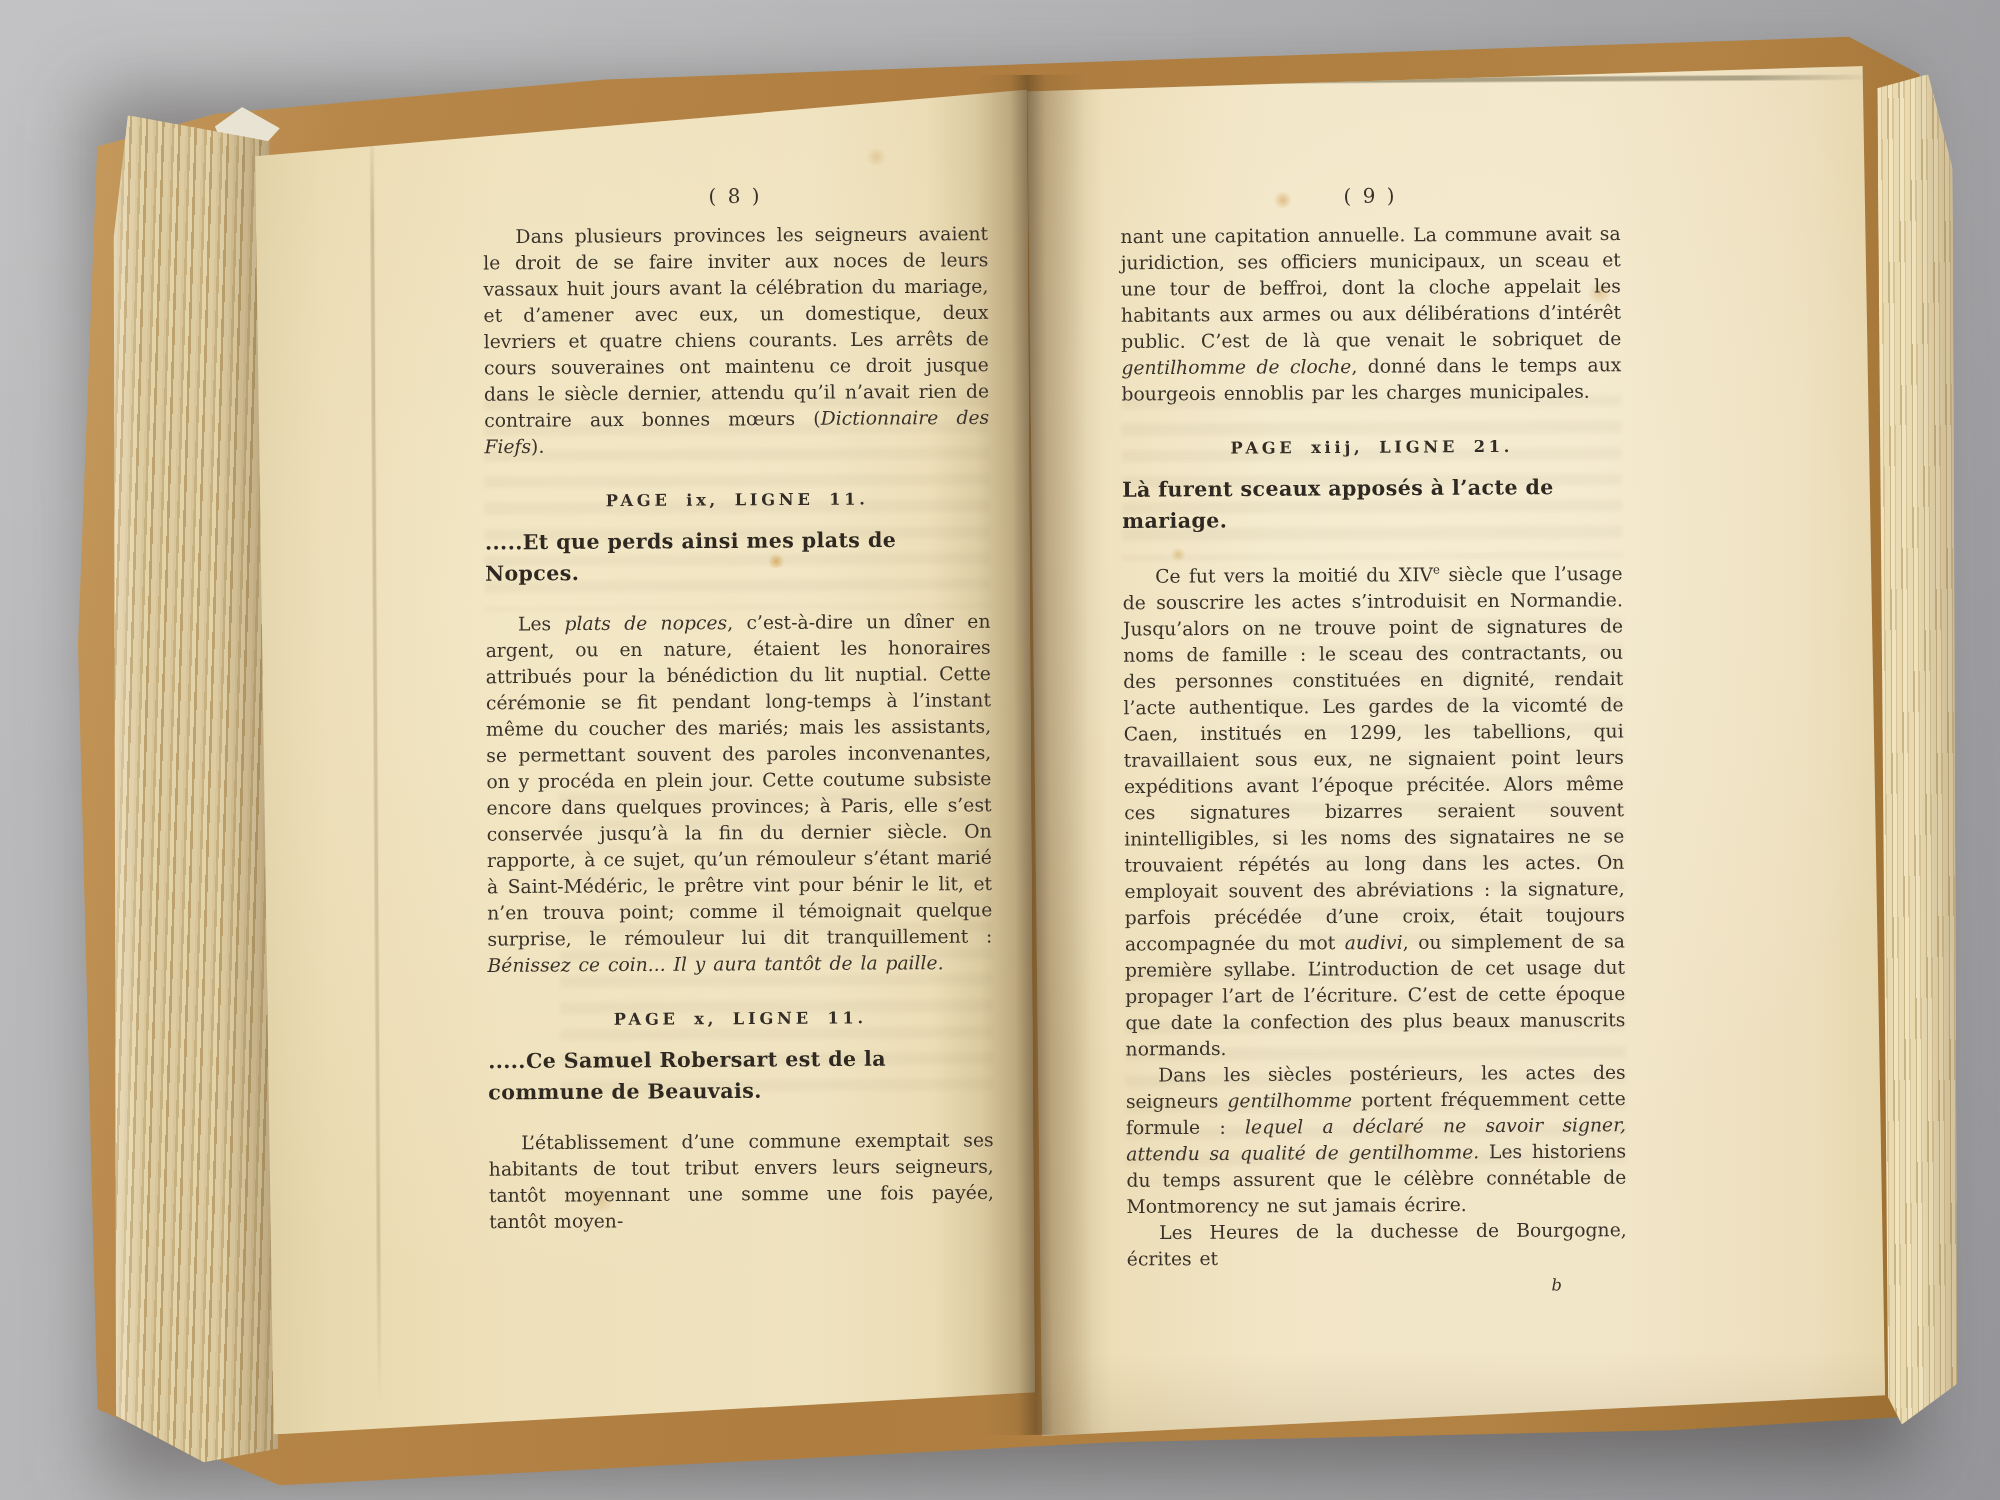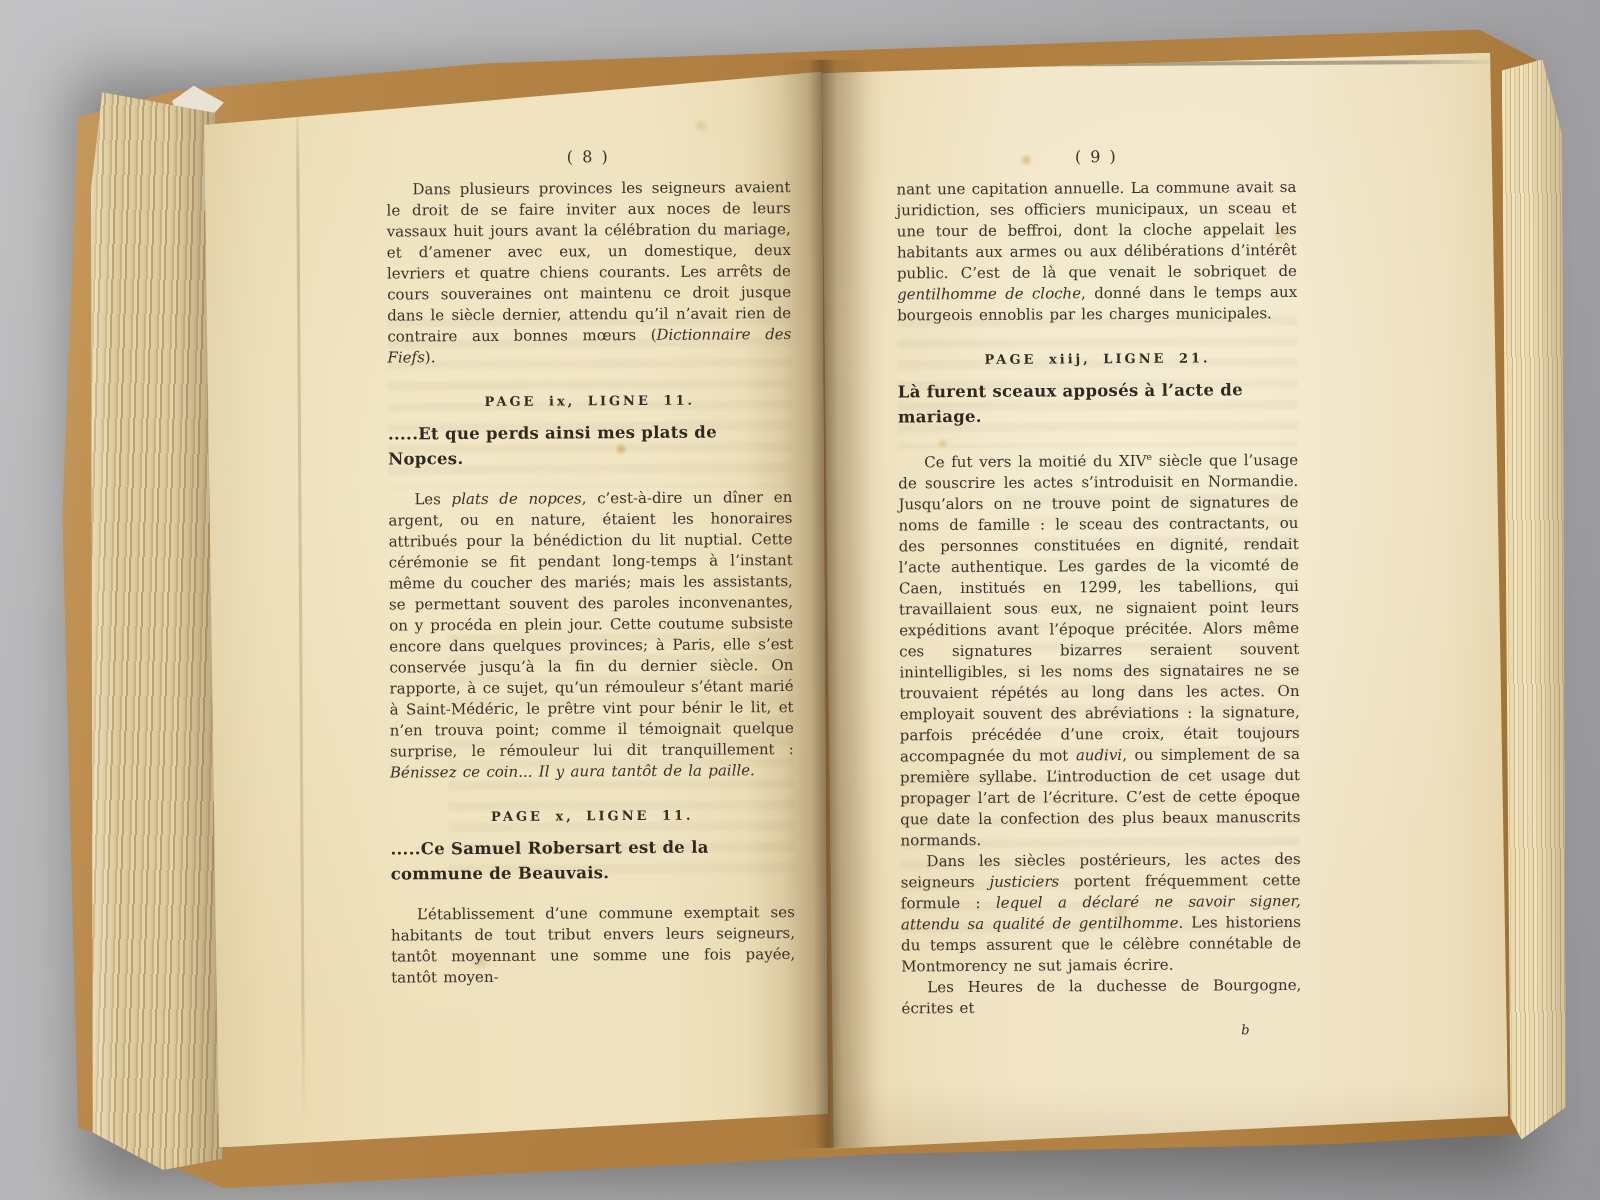--- a/index.html
+++ b/index.html
@@ -138,20 +138,20 @@
     <div class="fox" style="left:446px;top:172px;width:22px;height:17px;background:radial-gradient(circle,rgba(190,140,60,.35),rgba(0,0,0,0) 70%);"></div>
     <div class="fox" style="left:282px;top:848px;width:24px;height:18px;background:radial-gradient(circle,rgba(190,145,70,.28),rgba(0,0,0,0) 70%);"></div>
     <div class="fox" style="left:112px;top:382px;width:13px;height:11px;background:radial-gradient(circle,rgba(200,150,60,.40),rgba(0,0,0,0) 70%);"></div>
 
     <div class="text-block text-right">
       <div class="page-num">( 9 )</div>
       <p class="noindent"><span>nant une capitation annuelle. La commune avait sa juridiction, ses officiers municipaux, un sceau et une tour de beffroi, dont la cloche appelait les habitants aux armes ou aux délibérations d’intérêt public. C’est de là que venait le sobriquet de </span><i>gentilhomme de cloche</i><span>, donné dans le temps aux bourgeois ennoblis par les charges municipales.</span></p>
       <div class="sect-heading">PAGE xiij, LIGNE 21.</div>
       <div class="gothic">Là furent sceaux apposés à l’acte de mariage.</div>
       <p class="indent"><span>Ce fut vers la moitié du XIV</span><sup>e</sup><span> siècle que l’usage de souscrire les actes s’introduisit en Normandie. Jusqu’alors on ne trouve point de signatures de noms de famille : le sceau des contractants, ou des personnes constituées en dignité, rendait l’acte authentique. Les gardes de la vicomté de Caen, institués en 1299, les tabellions, qui travaillaient sous eux, ne signaient point leurs expéditions avant l’époque précitée. Alors même ces signatures bizarres seraient souvent inintelligibles, si les noms des signataires ne se trouvaient répétés au long dans les actes. On employait souvent des abréviations : la signature, parfois précédée d’une croix, était toujours accompagnée du mot </span><i>audivi</i><span>, ou simplement de sa première syllabe. L’introduction de cet usage dut propager l’art de l’écriture. C’est de cette époque que date la confection des plus beaux manuscrits normands.</span></p>
-      <p class="indent"><span>Dans les siècles postérieurs, les actes des seigneurs </span><i>justiciers</i><span> portent fréquemment cette formule : </span><i>lequel a déclaré ne savoir signer, attendu sa qualité de gentilhomme.</i><span> Les historiens du temps assurent que le célèbre connétable de Montmorency ne sut jamais écrire.</span></p>
+      <p class="indent"><span>Dans les siècles postérieurs, les actes des seigneurs </span><i>gentilhomme</i><span> portent fréquemment cette formule : </span><i>lequel a déclaré ne savoir signer, attendu sa qualité de gentilhomme.</i><span> Les historiens du temps assurent que le célèbre connétable de Montmorency ne sut jamais écrire.</span></p>
       <p class="indent"><span>Les Heures de la duchesse de Bourgogne, écrites et</span></p>
       <div class="signature">b</div>
     </div>
   </div>
 
   <div class="gutter"></div>
 </div>
 
 </body></html>

